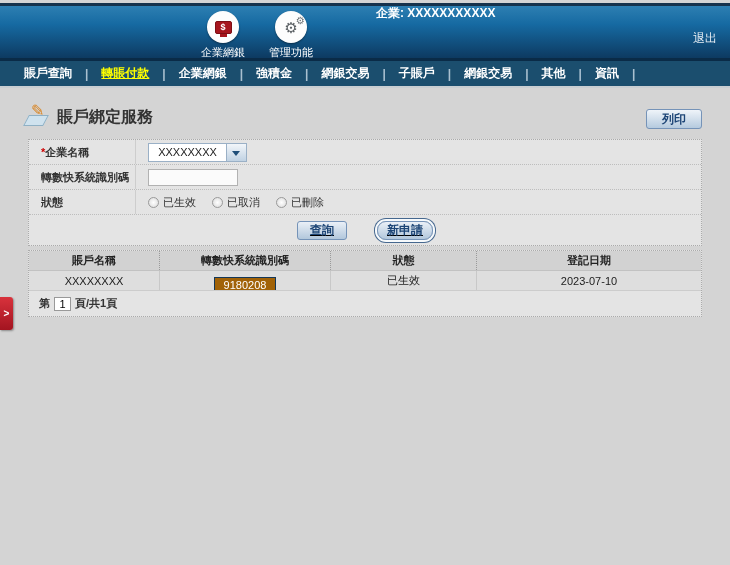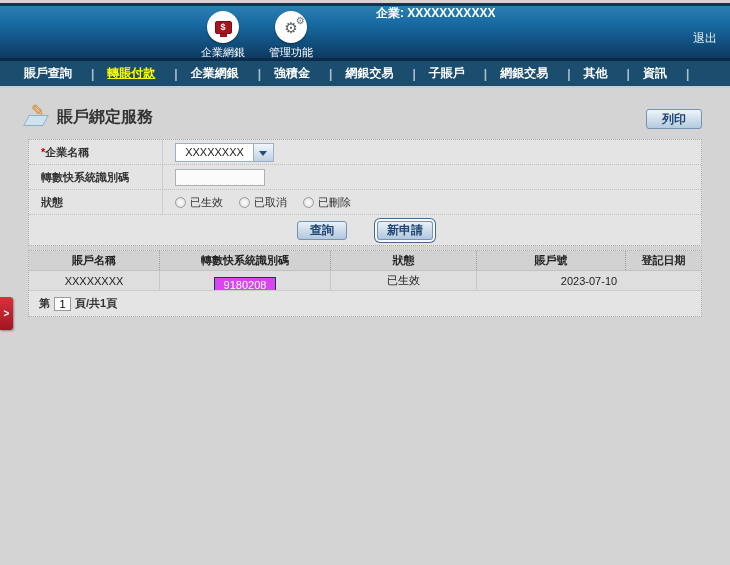--- a/index.html
+++ b/index.html
@@ -44,21 +44,21 @@
     position:absolute; right:13px; top:12px; color:#e9eff5;
     font-size:12px; font-weight:normal; cursor:pointer;margin-top:12px;
   }
 
   
   .nav {
     height:27px; background:#1b4e6e; display:flex; align-items:center;
     padding-left:24px; font-size:12px; font-weight:bold; color:#fff;
     border-bottom:2px solid #c9ced2;
   }
-  .nav-item { cursor:pointer; margin-right:19px; white-space:nowrap;font-family:Liberation Serif, serif; }
+  .nav-item { cursor:pointer; margin-right:13px; white-space:nowrap;font-family:Liberation Serif, serif; }
   .nav-item.active { color:#ffff00; text-decoration:underline; }
   .nav-sep { color:#a9c0d0; margin-right:13px; }
 
   
   .title-row { position:absolute; top:107px; left:26px; display:flex; align-items:center; gap:7px; }
   .title-icon { position:relative; width:24px; height:17px; }
   .title-icon .pad {
     position:absolute; left:0; bottom:0; width:20px; height:11px;
     background:#cfe2ee; border:1px solid #8fb0c4; transform:skewX(-28deg);
   }
@@ -76,21 +76,21 @@
   }
 
   
   .form-box {
     position:absolute; top:139px; left:28px; width:674px;
     background:#e4e4e4; border:1px dotted #ababab;
   }
   .f-row { display:flex; border-bottom:1px dotted #bdbdbd; min-height:23px; }
   .f-row:last-child { border-bottom:none; }
   .f-label {
-    width:134px; padding:5px 0 4px 12px; font-size:11px; font-weight:bold; color:#333;
+    width:107px; padding:5px 0 4px 12px; font-size:11px; font-weight:bold; color:#333;
     border-right:1px solid #cdcdcd; white-space:nowrap;
   }
   .req { color:#cc0000; }
   .f-value { flex:1; display:flex; align-items:center; padding-left:12px; }
 
   .dropdown { display:flex; height:19px; cursor:pointer; }
   .dd-text {
     width:78px; background:#fff; border:1px solid #9ab0c6; border-right:none;
     font-size:11px; color:#222; text-align:center; line-height:17px;
   }
@@ -104,44 +104,44 @@
   }
   .text-input { width:90px; height:17px; border:1px solid #b2b2b2; background:#fbfbfb; font-size:11px; padding:0 3px; }
 
   .radio-group { display:flex; gap:16px; font-size:11px; color:#333; align-items:center; }
   .radio-opt { display:flex; align-items:center; gap:4px; cursor:pointer; }
   .radio-dot {
     width:11px; height:11px; border-radius:50%;
     border:1px solid #9a9a9a; background:radial-gradient(#ffffff,#d8d8d8);
   }
 
-  .btn-row { display:flex; justify-content:center; align-items:center; gap:30px; height:30px; }
+  .btn-row { display:flex; justify-content:center; align-items:center; gap:30px; height:30px;text-decoration:underline; }
   .btn {
     min-width:50px; height:19px; padding:0 9px;
     background:linear-gradient(180deg,#eaf0f7,#b2c7dc);
     border:1px solid #7593b8; border-radius:3px;
     color:#1d4576; font-size:12px; font-weight:bold; line-height:17px; text-align:center; cursor:pointer;
   }
-  .btn-focus { box-shadow:0 0 0 2px #f7fafc, 0 0 0 3px #46688f; }
+  .btn-focus { box-shadow:0 0 0 2px #f7fafc, 0 0 0 3px #46688f;border-radius:9px; }
 
   
   .table-box {
     position:absolute; top:250px; left:28px; width:674px;
     border:1px dotted #ababab; background:#e4e4e4;
   }
   .thead, .trow { display:flex; height:20px; font-size:11px; }
   .thead { background:#d2d2d2; font-weight:bold; color:#222; border-bottom:1px solid #c2c2c2;font-family:Liberation Mono, monospace; }
   .trow { background:#dedede; color:#222; border-bottom:1px solid #cccccc; }
   .cell { display:flex; align-items:center; justify-content:center; overflow:hidden; white-space:nowrap; }
   .thead .cell { border-right:1px dotted #9a9a9a; }
   .trow .cell { border-right:1px solid #c8c8c8; }
   .thead .cell:last-child, .trow .cell:last-child { border-right:none; }
   .c0{width:131px;} .c1{width:171px;} .c2{width:146px;} .c3{width:149px;} .c4{flex:1;}
   .fps-badge {
-    background:#d946ef; border:1px solid #143758; color:#fff;
+    background:#a16207; border:1px solid #143758; color:#fff;
     padding:1px 9px; font-size:11px; cursor:pointer;margin-top:8px;
   }
   .tfoot {
     height:25px; display:flex; justify-content:space-between; align-items:center;
     padding:0 10px; font-size:11px; font-weight:bold;
   }
   .tfoot-left { color:#1a6080; }
   .tfoot-left .num { color:#cc0000; }
   .tfoot-right { color:#333; display:flex; align-items:center; gap:4px; }
   .page-input {
@@ -254,21 +254,20 @@
     <div class="btn">查詢</div>
     <div class="btn btn-focus">新申請</div>
   </div>
 </div>
 
 <div class="table-box">
   <div class="thead">
     <div class="cell c0">賬戶名稱</div>
     <div class="cell c1">轉數快系統識別碼</div>
     <div class="cell c2">狀態</div>
-    <div class="cell c3">賬戶號</div>
     <div class="cell c4">登記日期</div>
   </div>
   <div class="trow">
     <div class="cell c0">XXXXXXXX</div>
     <div class="cell c1">
         <span class="fps-badge">9180208</span>
       </div>
     <div class="cell c2">已生效</div>
     <div class="cell c4">2023-07-10</div>
   </div>

